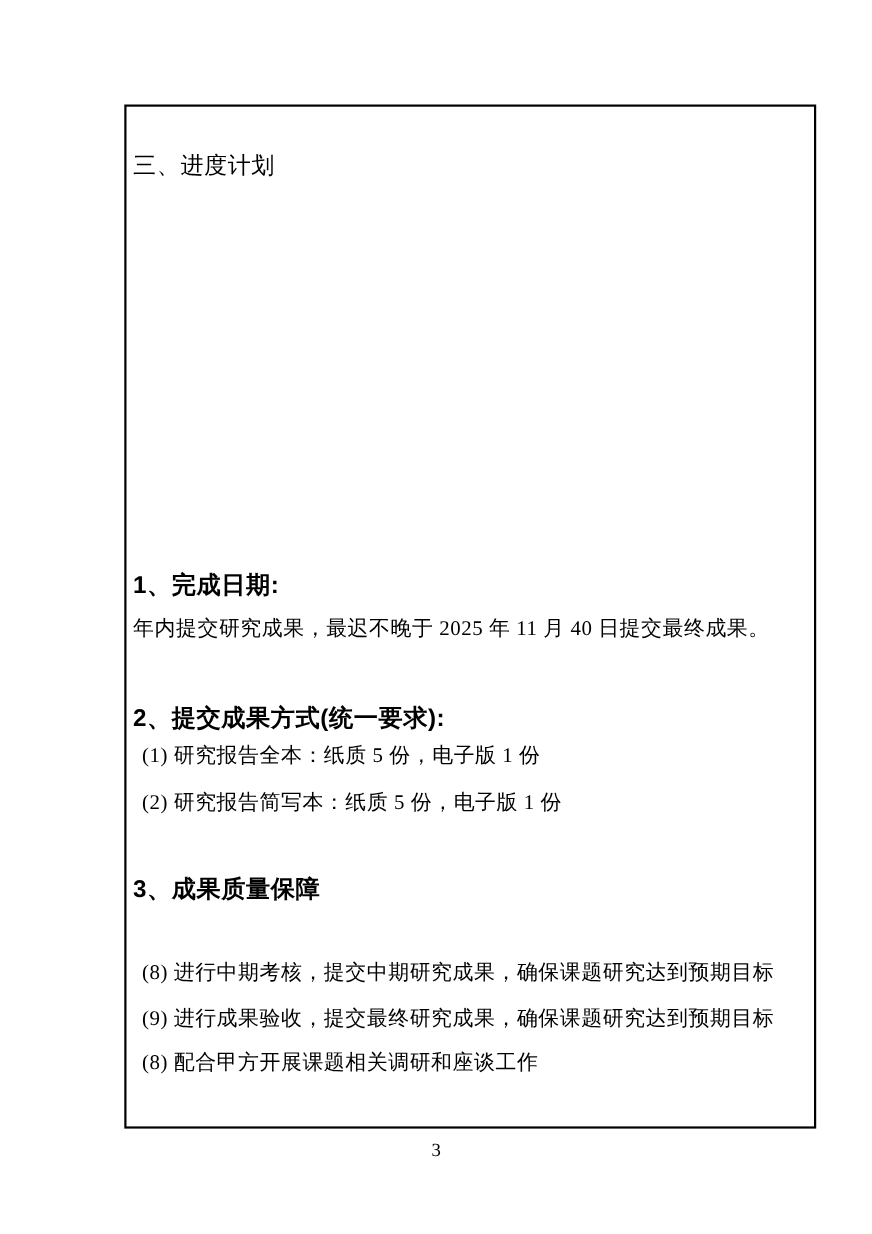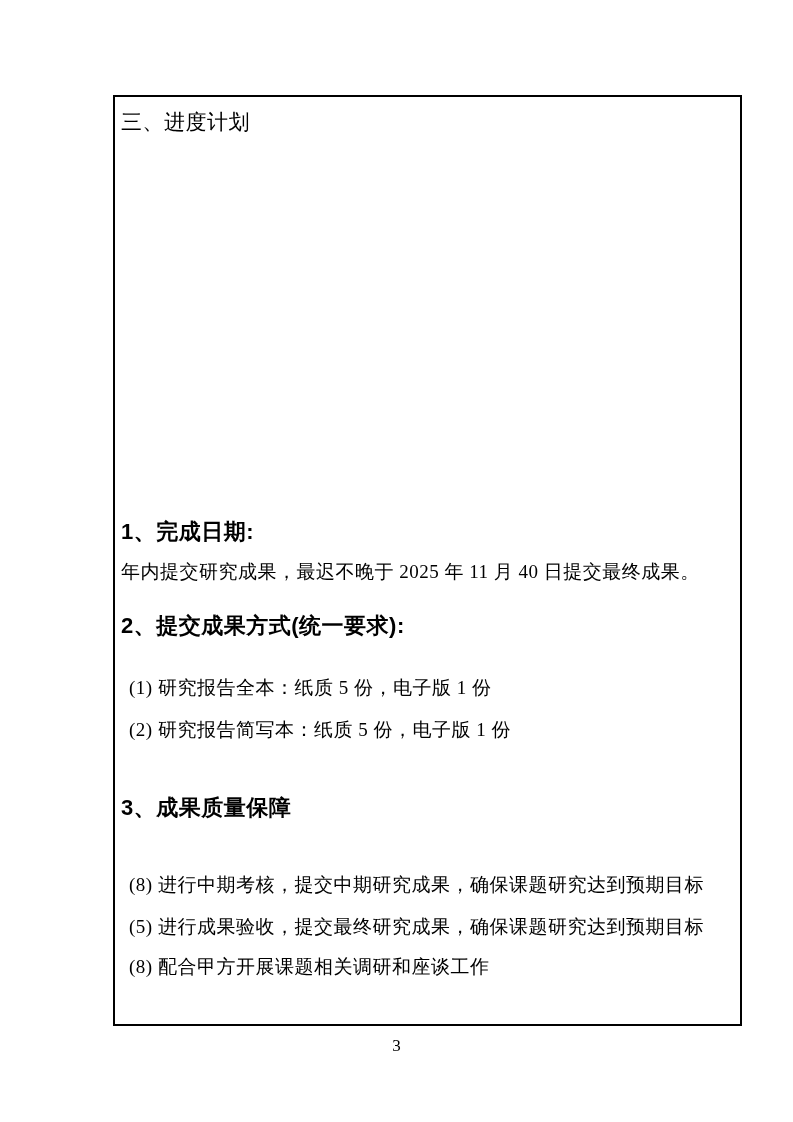--- a/index.html
+++ b/index.html
@@ -26,20 +26,21 @@
     position: absolute;
     left: 6px;
     white-space: nowrap;
     line-height: 25px;
     letter-spacing: 0.5px;
   }
   .heading-major {
     font-size: 21px;
     font-weight: normal;
     font-family: "Liberation Serif", "DejaVu Serif", serif;
+    margin-top: 28px;
   }
   .heading-sub {
     font-size: 22px;
     font-weight: bold;
     font-family: "Liberation Sans", "DejaVu Sans", sans-serif;
   }
   .body-text {
     font-size: 19px;
     font-family: "Liberation Serif", "DejaVu Serif", serif;
   }
@@ -65,32 +66,32 @@
 
   <div class="doc-table">
 
     <div class="line heading-major" style="top:13px">三、进度计划</div>
 
 
     <div class="line heading-sub" style="top:422px">1、完成日期:</div>
 
     <div class="line body-text" style="top:462px">年内提交研究成果，最迟不晚于 2025 年 11 月 40 日提交最终成果。</div>
 
-    <div class="line heading-sub" style="top:516px">2、提交成果方式(统一要求):</div>
+    <div class="line heading-sub" style="top:543px">2、提交成果方式(统一要求):</div>
 
     <div class="line list-item" style="top:578px">(1) 研究报告全本：纸质 5 份，电子版 1 份</div>
 
     <div class="line list-item" style="top:620px">(2) 研究报告简写本：纸质 5 份，电子版 1 份</div>
 
     <div class="line heading-sub" style="top:698px">3、成果质量保障</div>
 
 
     <div class="line list-item" style="top:775px">(8) 进行中期考核，提交中期研究成果，确保课题研究达到预期目标</div>
 
-    <div class="line list-item" style="top:817px">(5) 进行成果验收，提交最终研究成果，确保课题研究达到预期目标</div>
+    <div class="line list-item" style="top:817px">(9) 进行成果验收，提交最终研究成果，确保课题研究达到预期目标</div>
 
     <div class="line list-item" style="top:857px">(8) 配合甲方开展课题相关调研和座谈工作</div>
 
   </div>
 
   <div class="page-number">3</div>
 
 </div>
 
 </body></html>

